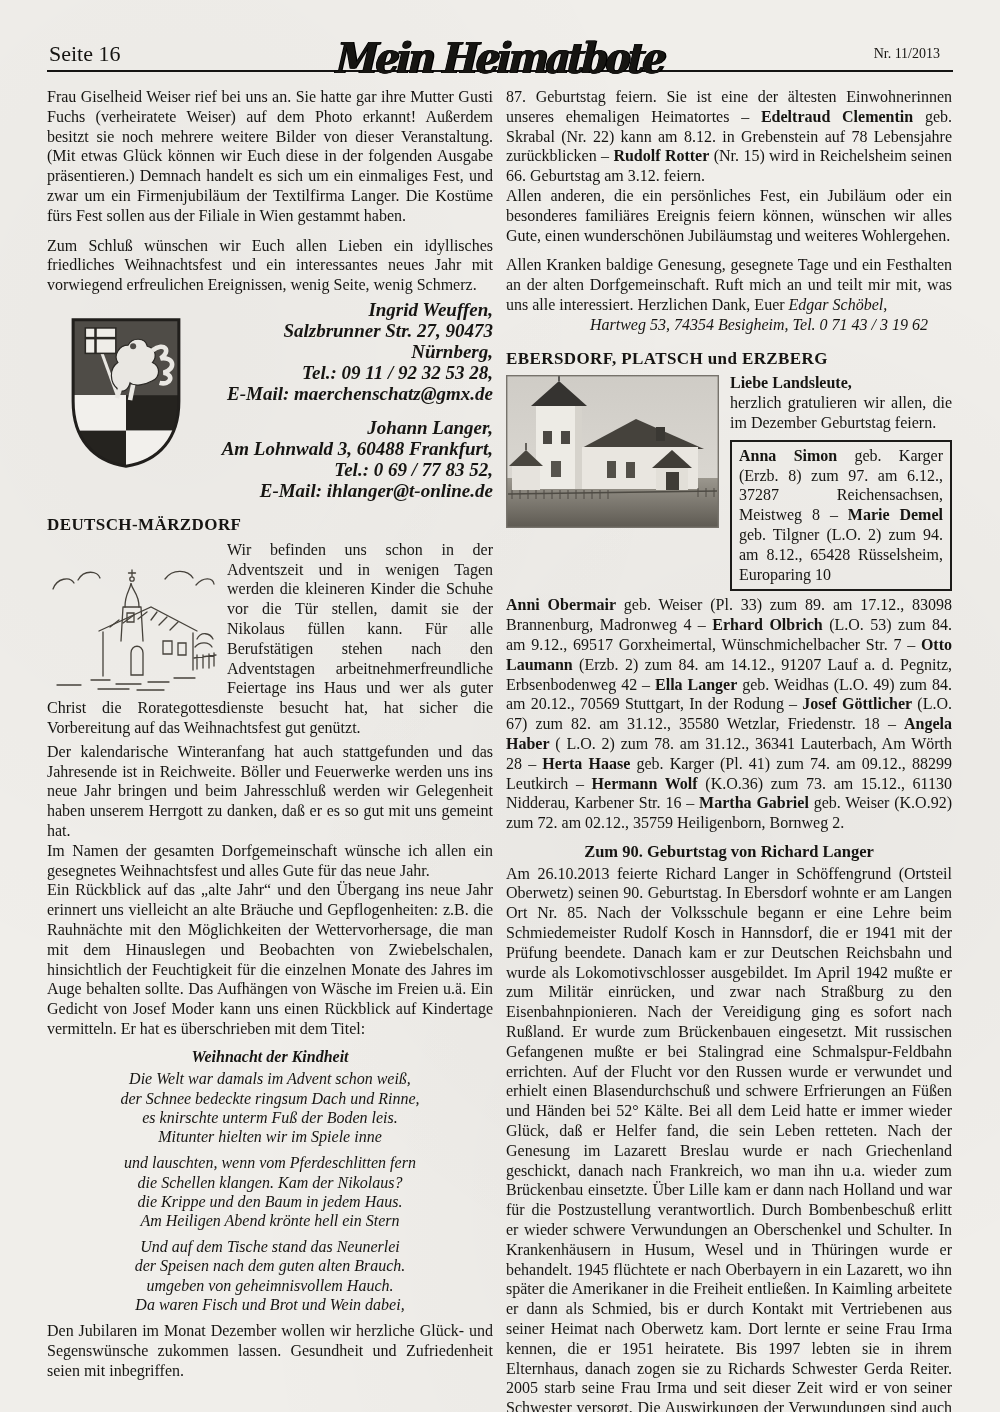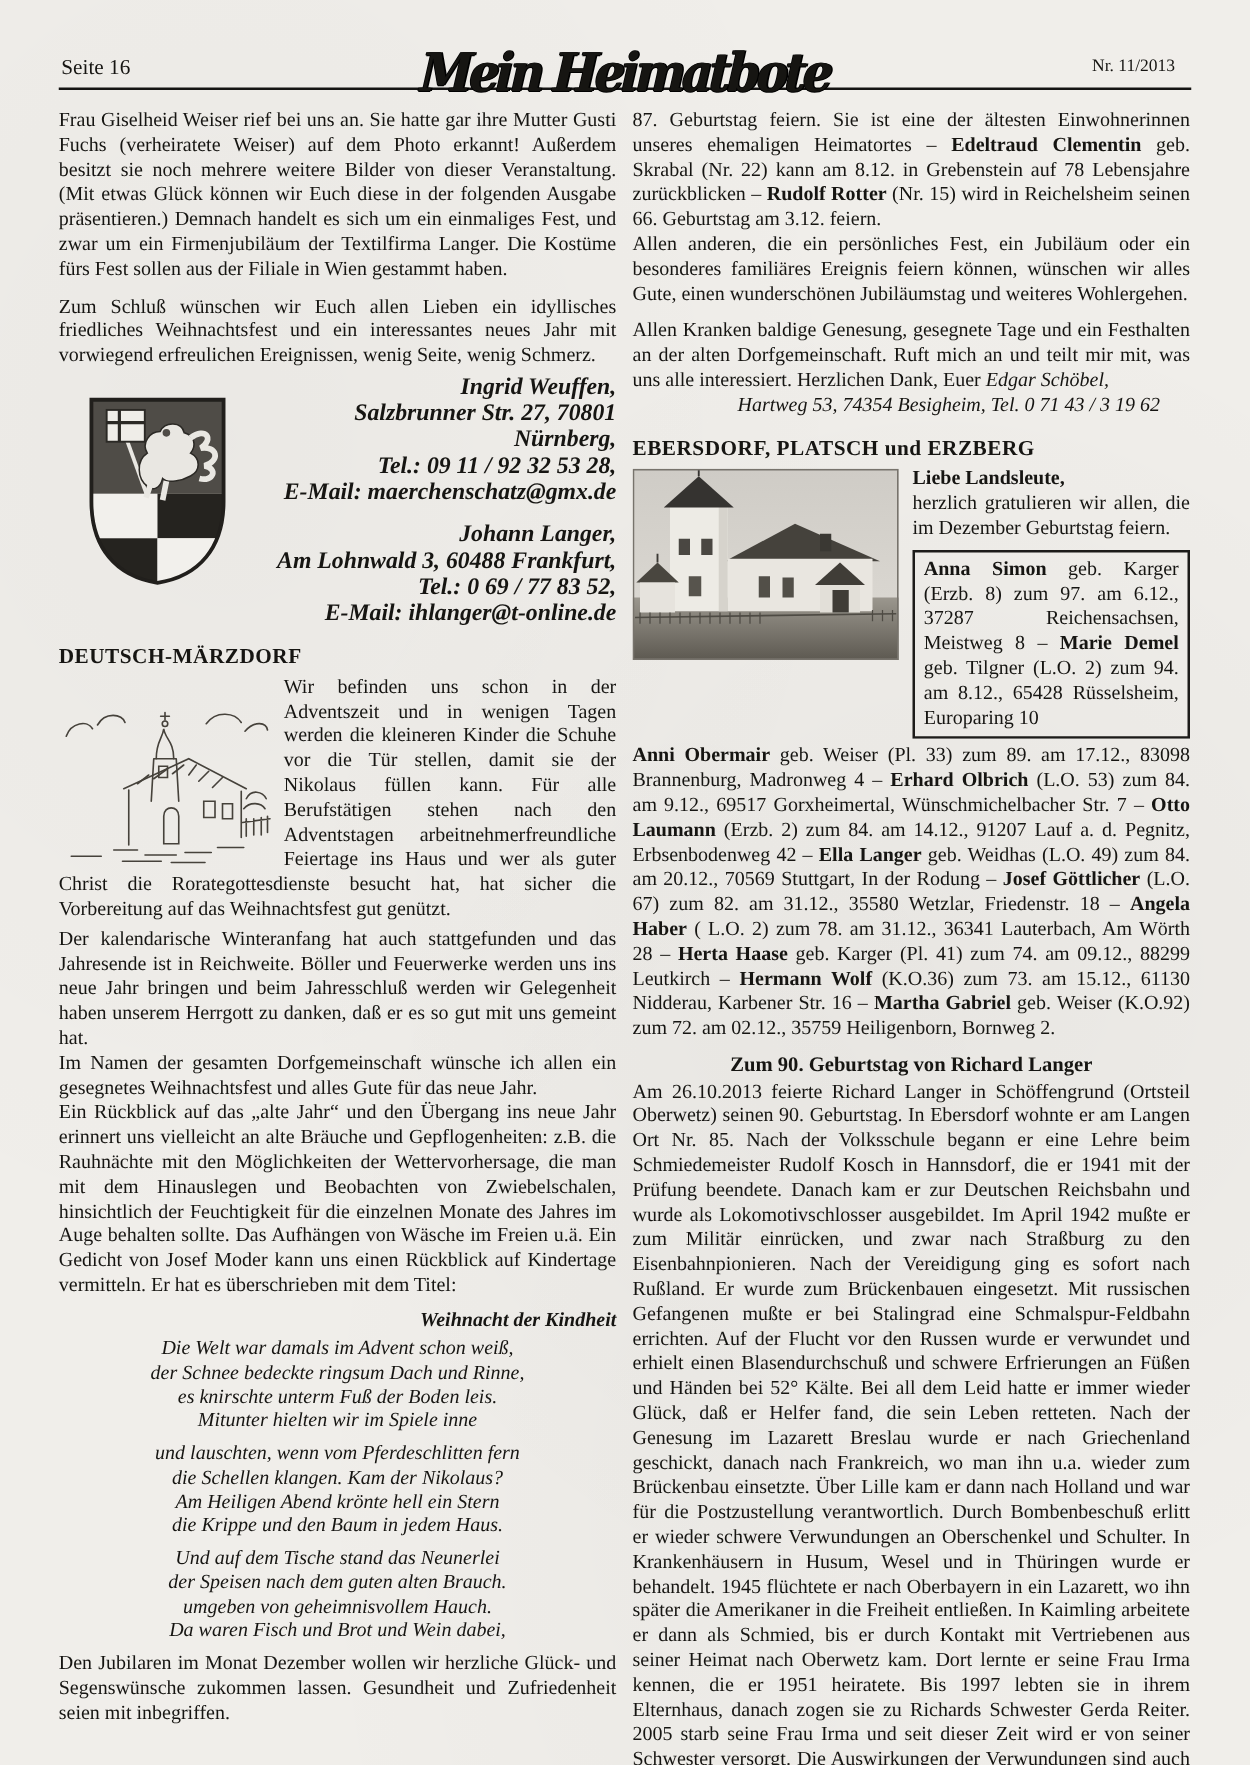--- a/index.html
+++ b/index.html
@@ -14,21 +14,21 @@
       #f0eeea;
     color:#161512;
     font-family:"Liberation Serif","DejaVu Serif",serif;
     font-size:16px;line-height:19.8px;
     overflow:hidden;
     box-sizing:border-box;
     padding:0 47px;
   }
   
   .hdr{position:relative;height:70px;border-bottom:2px solid #151413;}
-  .hdr-left{position:absolute;left:2px;bottom:6px;font-size:17px;}
+  .hdr-left{position:absolute;left:2px;bottom:6px;font-size:22px;}
   .hdr-right{position:absolute;right:13px;bottom:6px;font-size:14px;}
   .mast{
     position:absolute;left:50%;bottom:2px;
     transform:translateX(-50%) skewX(-3deg) scaleY(1.12);
     font-family:"DejaVu Serif",serif;
     font-weight:bold;font-style:italic;
     font-size:38px;letter-spacing:-3px;white-space:nowrap;
     text-shadow:1.3px 0 0 #000, -0.6px 0 0 #000, 0 0.6px 0 #000;
   }
   
@@ -42,21 +42,21 @@
   .sigwrap{overflow:hidden;margin-top:4px;}
   .crest{float:left;width:122px;height:162px;margin:12px 14px 0 18px;}
   .sig{text-align:right;font-style:italic;font-size:19px;line-height:21px;font-weight:bold;}
   .sig2{margin-top:13px;}
   
   .heading{text-align:left;font-weight:bold;font-size:17px;letter-spacing:.4px;margin:14px 0 5px;}
   .subheading{font-weight:bold;font-size:16.5px;margin:9px 0 2px;text-align:center;}
   
   .sketch{float:left;width:170px;height:150px;margin:3px 10px 0 0;}
   
-  .poemtitle{text-align:right;font-weight:bold;font-style:italic;margin:8px 0 3px;}
+  .poemtitle{text-align:center;font-weight:bold;font-style:italic;margin:8px 0 3px;}
   .stanza{text-align:center;font-style:italic;line-height:19.2px;margin-bottom:7px;}
   
   .photowrap{overflow:hidden;margin-top:2px;}
   .photo{float:left;width:213px;height:153px;margin:2px 11px 4px 0;}
   .liebe-h{font-weight:bold;}
   .gbox{border:2px solid #1c1b19;padding:4px 7px 5px;overflow:hidden;margin-top:7px;}
   .addr{text-align:center;font-style:italic;padding-left:60px;}
   .clear{clear:both;}
 </style>
 </head>
@@ -98,21 +98,21 @@
             <line x1="20" y1="26" x2="50" y2="26" stroke="#2b2925" stroke-width="2.5"></line>
             <path d="M52,76 C44,70 43,56 52,50 C47,42 54,33 62,33 C66,25 79,25 81,34 C89,36 91,44 86,50 C94,54 94,64 86,68 C79,72 68,74 64,70 C62,78 56,80 52,76 Z" fill="#e9e7e2" stroke="#2b2925" stroke-width="1.2"></path>
             <path d="M86,38 C98,29 105,39 94,46 C107,44 110,56 97,60 C108,62 104,73 93,70" fill="none" stroke="#e9e7e2" stroke-width="4.5"></path>
             <path d="M56,70 L51,85 M67,72 L64,87" stroke="#e9e7e2" stroke-width="4.5"></path>
             <circle cx="67" cy="34" r="3" fill="#4f4c47"></circle>
           </g>
           <path d="M8,8 H112 V88 C112,124 93,147 60,152 C27,147 8,124 8,88 Z" fill="none" stroke="#211f1c" stroke-width="3"></path>
         </svg>
         <div class="sig">
             <div>Ingrid Weuffen,</div>
-            <div>Salzbrunner Str. 27, 70801 Nürnberg,</div>
+            <div>Salzbrunner Str. 27, 90473 Nürnberg,</div>
             <div>Tel.: 09 11 / 92 32 53 28,</div>
             <div>E-Mail: maerchenschatz@gmx.de</div>
           </div>
         <div class="sig sig2">
             <div>Johann Langer,</div>
             <div>Am Lohnwald 3, 60488 Frankfurt,</div>
             <div>Tel.: 0 69 / 77 83 52,</div>
             <div>E-Mail: ihlanger@t-online.de</div>
           </div>
       </div>
@@ -150,22 +150,22 @@
       <div class="poemtitle">Weihnacht der Kindheit</div>
       <div class="stanza">
           <div>Die Welt war damals im Advent schon weiß,</div>
           <div>der Schnee bedeckte ringsum Dach und Rinne,</div>
           <div>es knirschte unterm Fuß der Boden leis.</div>
           <div>Mitunter hielten wir im Spiele inne</div>
         </div>
       <div class="stanza">
           <div>und lauschten, wenn vom Pferdeschlitten fern</div>
           <div>die Schellen klangen. Kam der Nikolaus?</div>
+          <div>die Krippe und den Baum in jedem Haus.</div>
           <div>Am Heiligen Abend krönte hell ein Stern</div>
-          <div>die Krippe und den Baum in jedem Haus.</div>
         </div>
       <div class="stanza">
           <div>Und auf dem Tische stand das Neunerlei</div>
           <div>der Speisen nach dem guten alten Brauch.</div>
           <div>umgeben von geheimnisvollem Hauch.</div>
           <div>Da waren Fisch und Brot und Wein dabei,</div>
         </div>
 
       <p>Den Jubilaren im Monat Dezember wollen wir herzliche Glück- und Segenswünsche zukommen lassen. Gesundheit und Zufriedenheit seien mit inbegriffen.</p>
 

